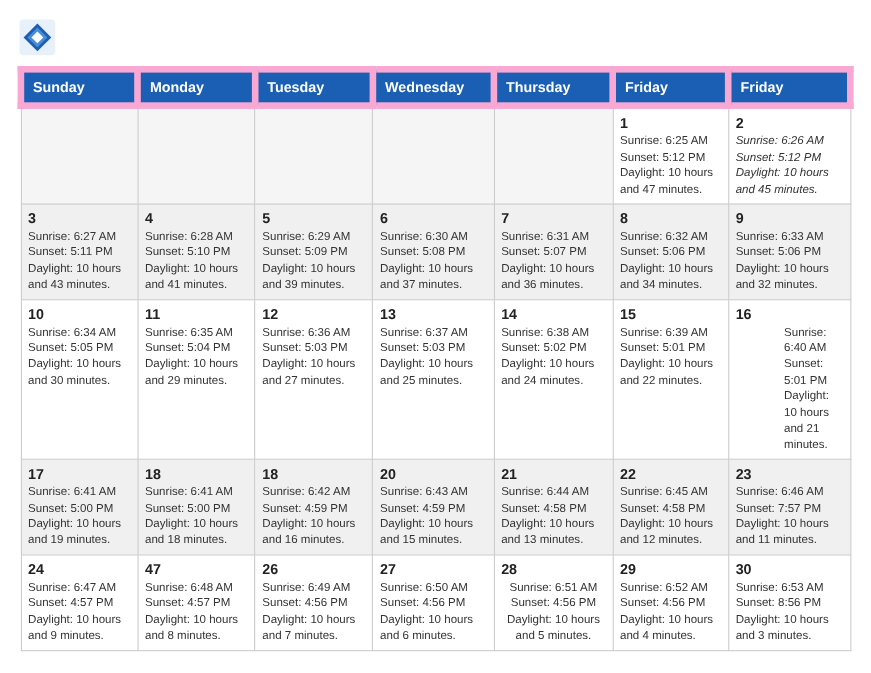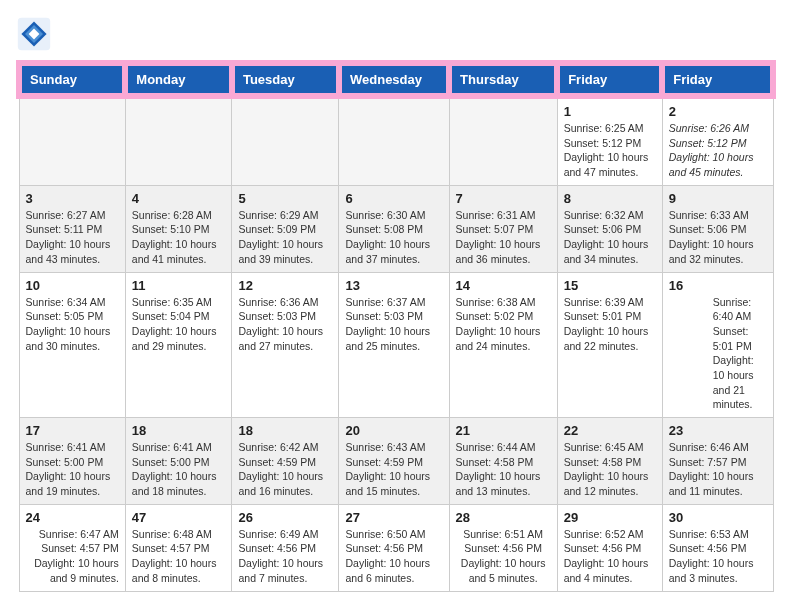--- a/index.html
+++ b/index.html
@@ -290,21 +290,21 @@
           <span class="day-number">23</span>
           <div class="day-info" style="white-space: pre-line;">Sunrise: 6:46 AM
 Sunset: 7:57 PM
 Daylight: 10 hours
 and 11 minutes.</div>
         </td>
       </tr>
       <tr>
         <td>
           <span class="day-number">24</span>
-          <div class="day-info" style="white-space: pre-line; text-align: right;">Sunrise: 6:47 AM
+          <div class="day-info" style="white-space: pre-line;">Sunrise: 6:47 AM
 Sunset: 4:57 PM
 Daylight: 10 hours
 and 9 minutes.</div>
         </td>
         <td>
           <span class="day-number">47</span>
           <div class="day-info" style="white-space: pre-line;">Sunrise: 6:48 AM
 Sunset: 4:57 PM
 Daylight: 10 hours
 and 8 minutes.</div>
@@ -333,19 +333,19 @@
         <td>
           <span class="day-number">29</span>
           <div class="day-info" style="white-space: pre-line;">Sunrise: 6:52 AM
 Sunset: 4:56 PM
 Daylight: 10 hours
 and 4 minutes.</div>
         </td>
         <td>
           <span class="day-number">30</span>
           <div class="day-info" style="white-space: pre-line;">Sunrise: 6:53 AM
-Sunset: 4:56 PM
+Sunset: 8:56 PM
 Daylight: 10 hours
 and 3 minutes.</div>
         </td>
       </tr>
     </tbody>
 </table>
 
 </body></html>

